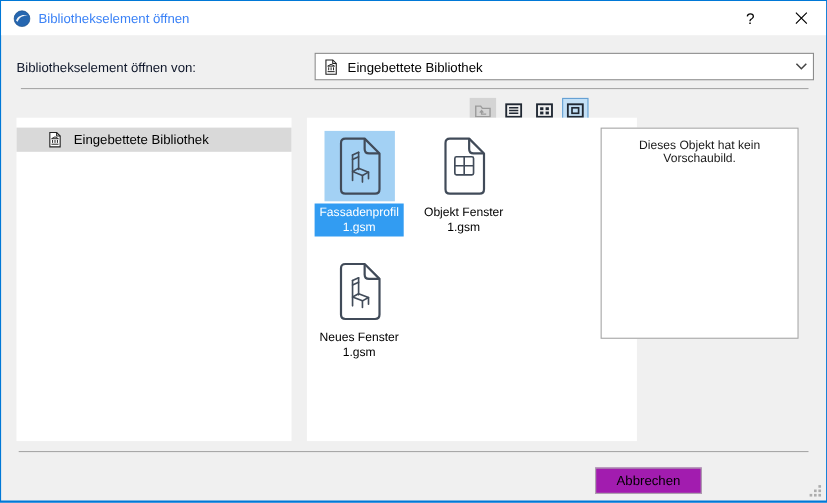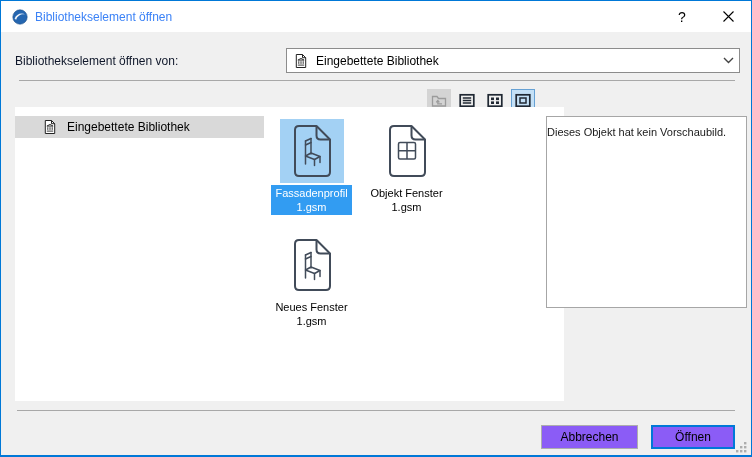--- a/index.html
+++ b/index.html
@@ -38,42 +38,42 @@
   
   .toolbar { position:absolute; top:88px; right:216px; height:23px; display:flex; gap:4px; align-items:center; }
   .tool-btn { width:24px; height:23px; display:flex; align-items:center; justify-content:center; border:1px solid transparent; }
   .tool-btn.disabled { background:#d4d4d4; }
   .tool-btn.selected { background:#c4e0f6; border-color:#66a1d4; }
   
   .tree-panel { position:absolute; left:14px; top:106px; width:250px; height:294px; background:#ffffff; }
   .tree-row { position:absolute; left:0; right:0; top:9px; height:22px; background:#d9d9d9; display:flex; align-items:center; }
   .tree-row .lib-icon { width:16px; height:16px; margin-left:27px; display:inline-flex; }
   .tree-row .tree-label { font-size:12px; margin-left:9px; color:#000; }
-  .files-panel { position:absolute; left:263px; top:106px; width:300px; height:294px; background:#ffffff; }
+  .files-panel { position:absolute; left:278px; top:106px; width:300px; height:294px; background:#ffffff; }
   .file-grid {
     position:absolute; left:0; top:12px;
     display:grid; grid-template-columns:95px 95px; row-gap:18px; justify-items:center;
   }
   .file-item { width:95px; display:flex; flex-direction:column; align-items:center; }
   .icon-box { width:64px; height:64px; display:flex; align-items:center; justify-content:center; }
   .file-item.selected .icon-box { background:#a3d1f4; }
   .file-label {
     margin-top:2px; font-size:11px; line-height:14px; text-align:center;
     color:#000; padding:1px 4px; white-space:nowrap;
   }
   .file-item.selected .file-label { background:#329cf2; color:#ffffff; }
   .preview-panel {
-    position:absolute; left:545px; top:115px; width:201px; height:192px;
-    background:#ffffff; border:1px solid #a6a6a6; 
+    position:absolute; left:545px; top:115px; width:180px; height:192px;
+    background:#ffffff; border:1px solid #a6a6a6; text-align:center;
   }
   .preview-text { display:inline-block; margin-top:9px; font-size:11px; color:#1a1a1a; }
   
   .btn {
     position:absolute; top:424px; height:24px; font-size:12px; color:#000;
-    background:#8b5cf6; border:1px solid #adadad; font-family:"Liberation Sans", sans-serif;
+    background:#a21caf; border:1px solid #adadad; font-family:"Liberation Sans", sans-serif;
     display:flex; align-items:center; justify-content:center;
   }
   .btn.cancel { left:540px; width:97px; }
   .btn.default { left:650px; width:84px; border:2px solid #0078d7; }
   .resize-grip { position:absolute; right:3px; bottom:2px; width:13px; height:13px; }
 </style>
 </head>
 <body>
 
 <div class="dialog">
@@ -219,21 +219,20 @@
     </div>
   </div>
 
   <div class="preview-panel">
     <span class="preview-text">Dieses Objekt hat kein Vorschaubild.</span>
   </div>
 
   <div class="hsep bottom"></div>
 
   <button class="btn cancel">Abbrechen</button>
-  <button class="btn default">Öffnen</button>
 
   <div class="resize-grip">
     <svg width="13" height="13" viewBox="0 0 13 13">
       <g fill="#adadad">
         <rect x="9" y="1" width="2.4" height="2.4"></rect>
         <rect x="5" y="5" width="2.4" height="2.4"></rect>
           <rect x="9" y="5" width="2.4" height="2.4"></rect>
         <rect x="1" y="9" width="2.4" height="2.4"></rect>
           <rect x="5" y="9" width="2.4" height="2.4"></rect>
           <rect x="9" y="9" width="2.4" height="2.4"></rect>

